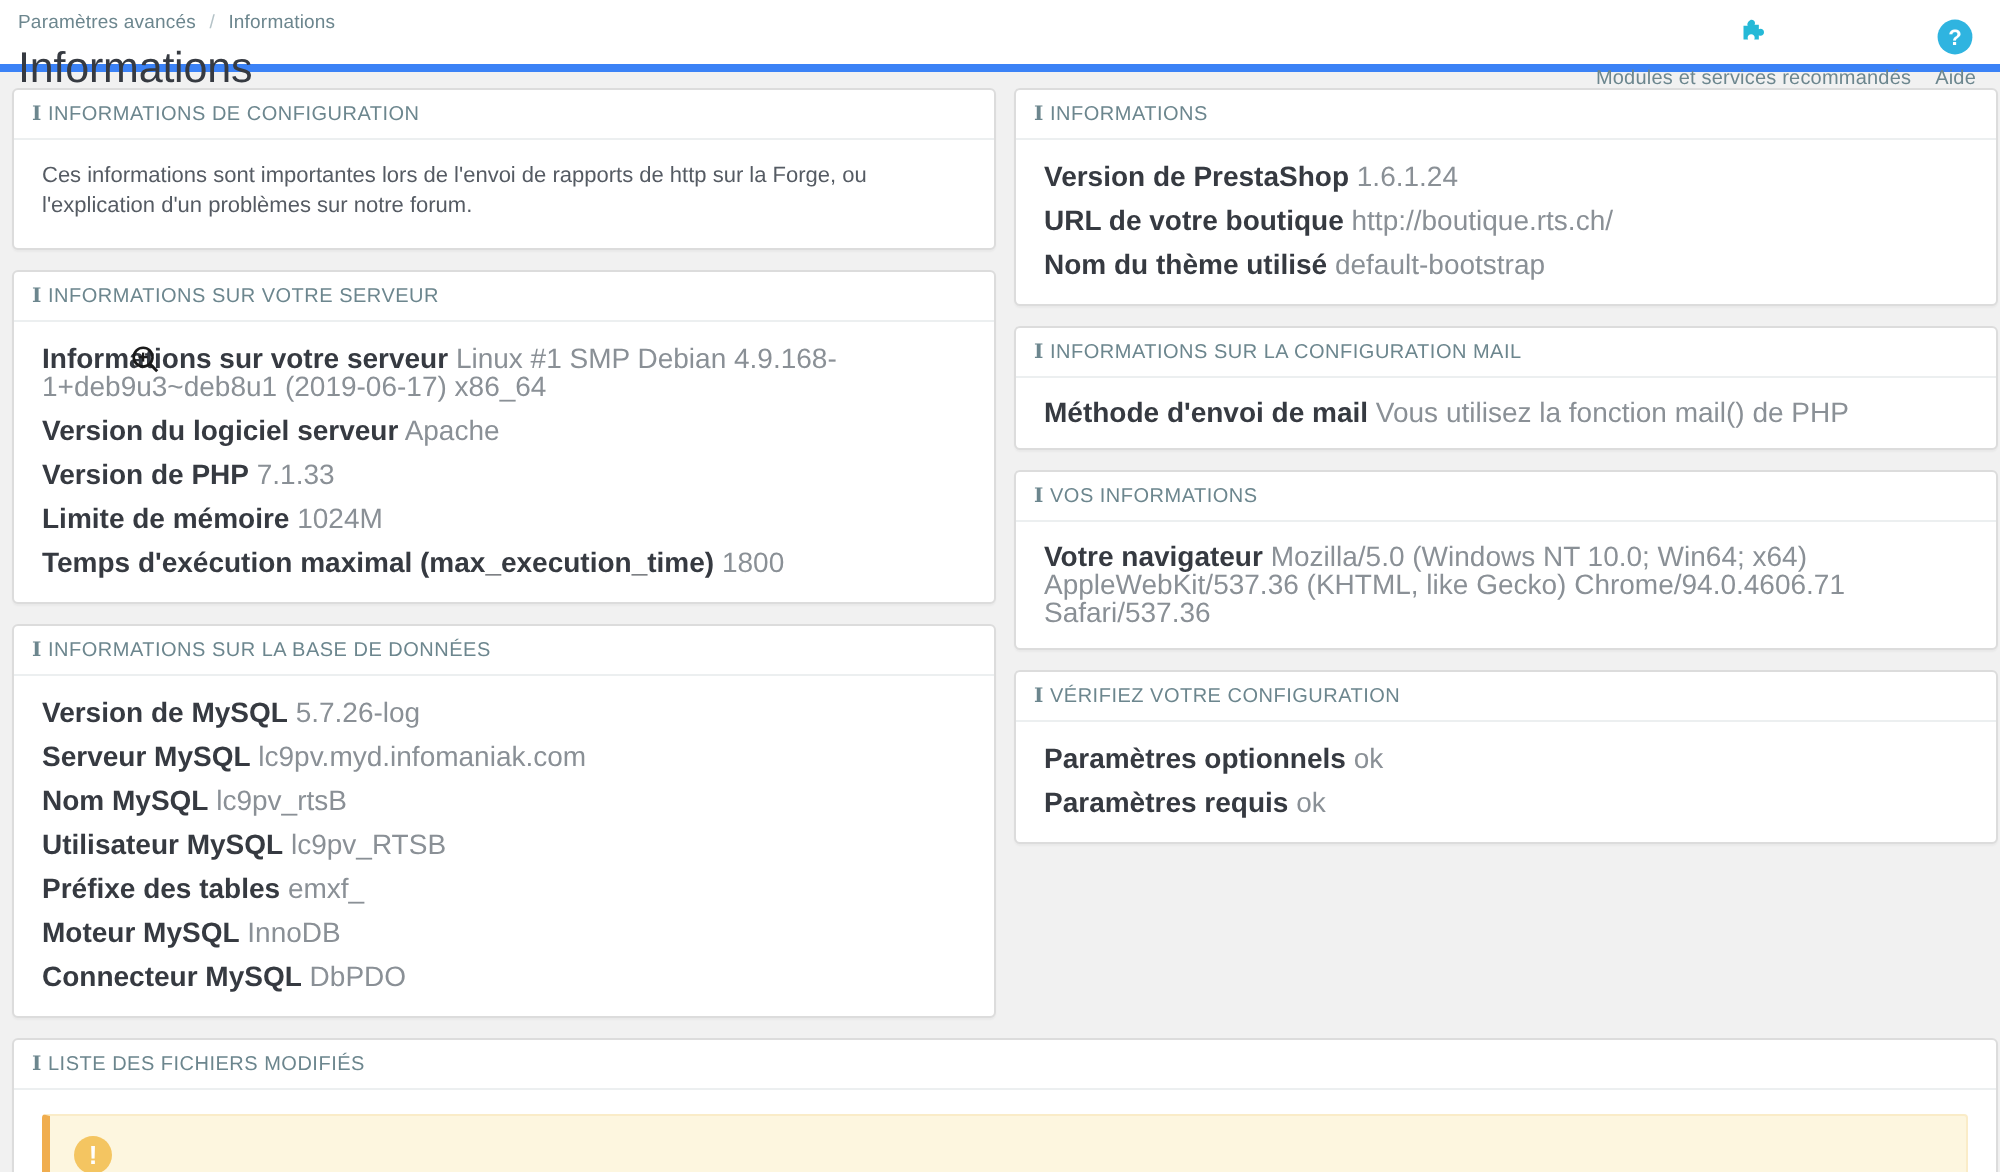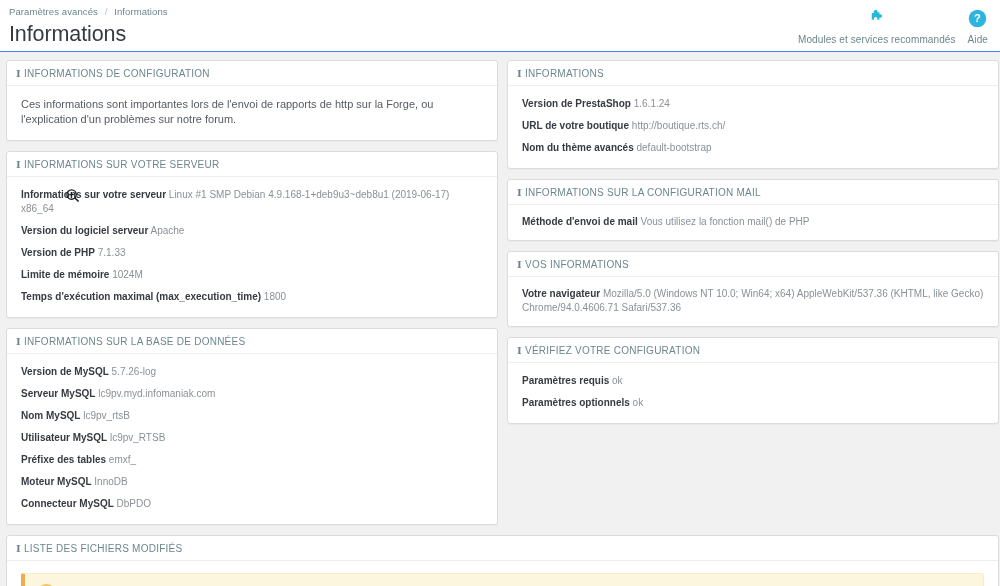--- a/index.html
+++ b/index.html
@@ -8,23 +8,23 @@
     background: #f1f1f1;
     font-family: "Liberation Sans", sans-serif;
     color: #363a41;
     overflow: hidden;
   }
 
   
   .page-header {
     position: relative;
     background: #ffffff;
-    height: 52px;
+    height: 36px;
     padding: 5px 0 0 9px;
-    border-bottom: 1px solid #3b82f6;
+    border-bottom: 4px solid #3b82f6;
   }
   .breadcrumb {
     font-size: 9.5px;
     color: #6c868e;
     letter-spacing: .1px;
     line-height: 12px;
     padding-top: 1px;
   }
   .breadcrumb .sep { color: #b4c2c7; margin: 0 4px; }
   .breadcrumb .crumb { color: #6c868e; }
@@ -101,21 +101,21 @@
   }
   .panel-body { padding: 11px 14px 13px 14px; }
   .panel-body.tight { padding: 10px 14px 11px 14px; }
 
   .intro-text {
     font-size: 11px;
     color: #555b63;
     line-height: 15px;
   }
 
-  .kv { font-size: 10px; line-height: 14px; margin-bottom: 8px; }
+  .kv { font-size: 14px; line-height: 14px; margin-bottom: 8px; }
   .kv:last-child { margin-bottom: 0; }
   .kv .k { font-weight: bold; color: #363a41; }
   .kv .v { color: #8a9096; font-weight: normal; }
 
   
   .alert-warning {
     background: #fdf6df;
     border: 1px solid #faecc8;
     border-left: 4px solid #f0ad4e;
     border-radius: 2px;
@@ -272,21 +272,21 @@
         <div class="panel-body">
           <div class="kv">
             <span class="k">Version de PrestaShop</span>
             <span class="v">1.6.1.24</span>
           </div>
           <div class="kv">
             <span class="k">URL de votre boutique</span>
             <span class="v">http://boutique.rts.ch/</span>
           </div>
           <div class="kv">
-            <span class="k">Nom du thème avancés</span>
+            <span class="k">Nom du thème utilisé</span>
             <span class="v">default-bootstrap</span>
           </div>
         </div>
       </div>
 
       <div class="panel">
         <div class="panel-heading">
           <i class="ico-info">i</i>
           <span>INFORMATIONS SUR LA CONFIGURATION MAIL</span>
         </div>
@@ -311,25 +311,25 @@
         </div>
       </div>
 
       <div class="panel">
         <div class="panel-heading">
           <i class="ico-info">i</i>
           <span>VÉRIFIEZ VOTRE CONFIGURATION</span>
         </div>
         <div class="panel-body">
           <div class="kv">
+            <span class="k">Paramètres optionnels</span>
+            <span class="v">ok</span>
+          </div>
+          <div class="kv">
             <span class="k">Paramètres requis</span>
-            <span class="v">ok</span>
-          </div>
-          <div class="kv">
-            <span class="k">Paramètres optionnels</span>
             <span class="v">ok</span>
           </div>
         </div>
       </div>
 
     </div>
   </div>
 
   <div class="panel" style="width:993px;">
     <div class="panel-heading">

